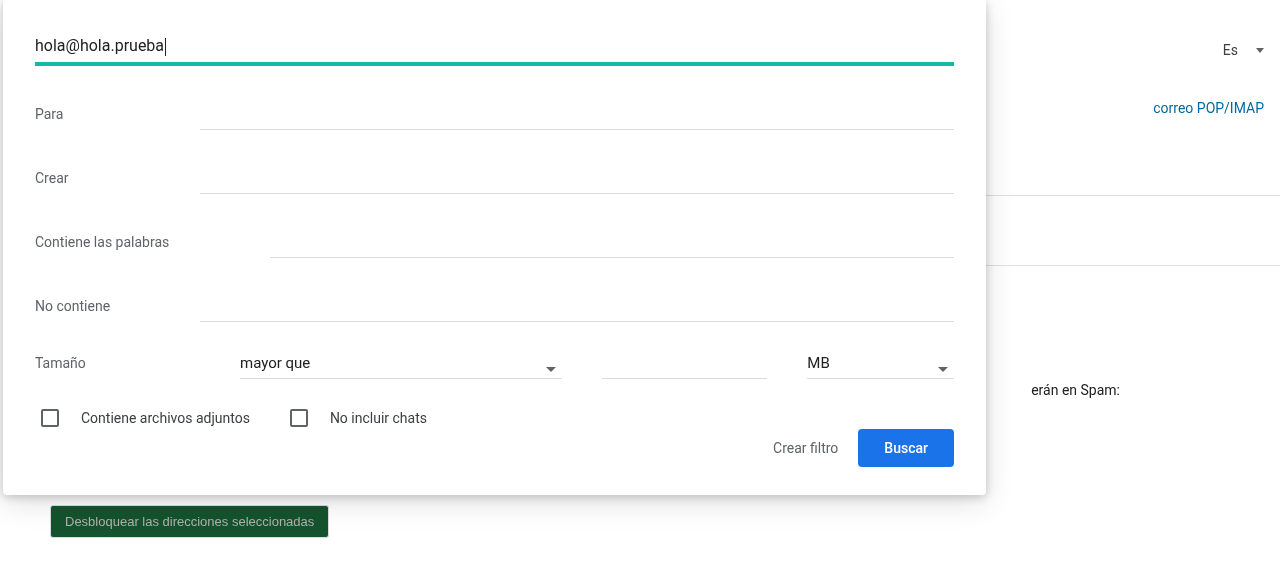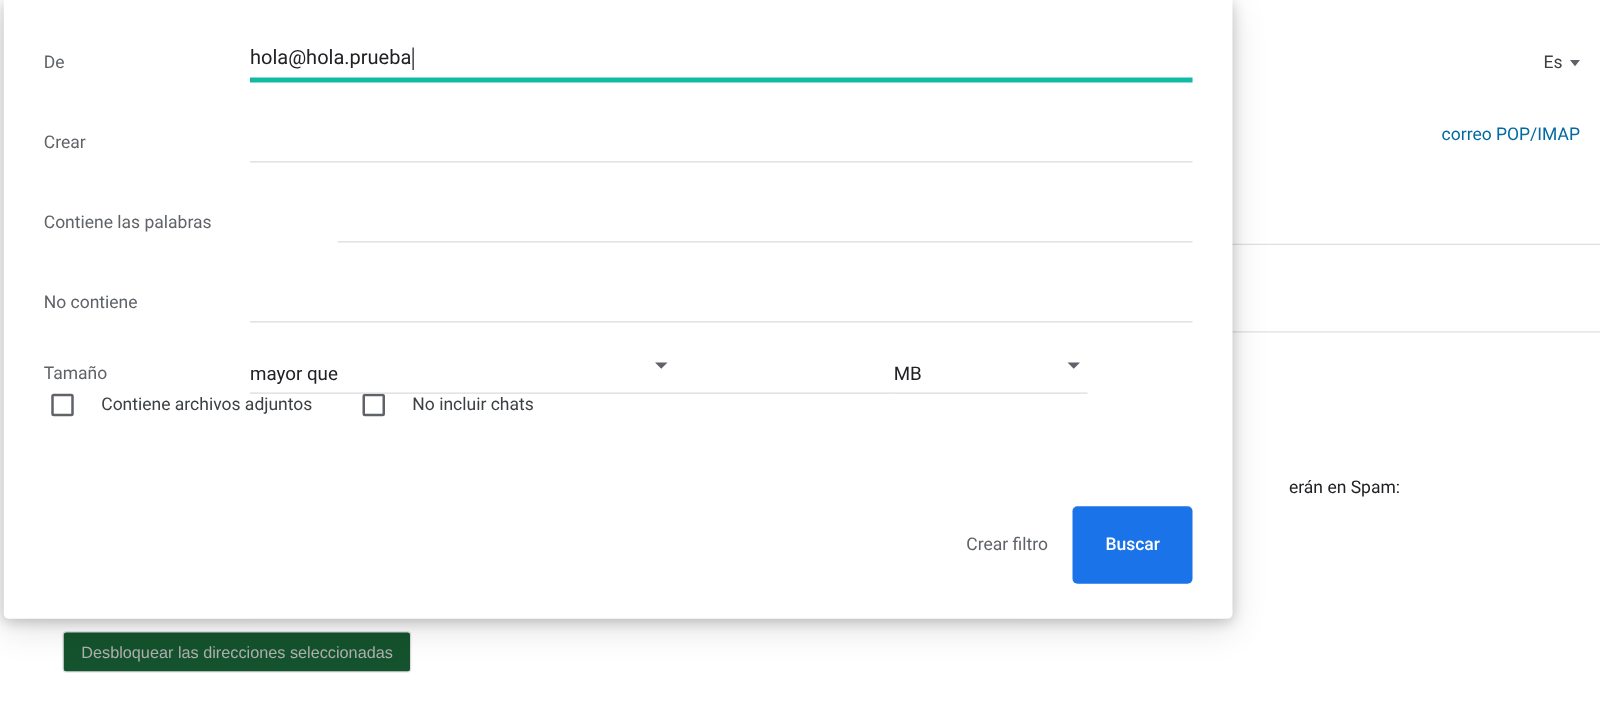--- a/index.html
+++ b/index.html
@@ -18,21 +18,21 @@
   .bg-page {
     position: absolute;
     top: 0; left: 0; right: 0; bottom: 0;
   }
   .bg-lang {
     position: absolute;
     top: 42px;
     right: 16px;
     display: flex;
     align-items: center;
-    gap: 6px;
+    gap: 18px;
     color: #3c4043;
     font-size: 14px;
     cursor: pointer;
   }
   .bg-lang .chev { width: 0; height: 0; border-left: 4px solid transparent; border-right: 4px solid transparent; border-top: 5px solid #5f6368; }
   .bg-tab {
     position: absolute;
     top: 100px;
     right: 16px;
     color: #0369a1;
@@ -97,28 +97,30 @@
     color: #202124;
     font-family: inherit;
   }
   .text-input.focused {
     border-bottom: 4px solid #14b8a6;
   }
 
   .size-row {
     display: flex;
     align-items: flex-end;
+    margin-bottom: 30px;
+    gap: 40px;
   }
   .size-row .field-label { padding-bottom: 8px; }
   .select-wrap {
     position: relative;
     border-bottom: 1px solid #dadce0;
     padding: 4px 0 6px 0;
     display: flex;
-    align-items: flex-start;
+    align-items: flex-end;
     justify-content: space-between;
     cursor: pointer;
   }
   .select-wrap.w1 { width: 340px; }
   .select-wrap.amt { width: 175px; }
   .select-wrap.w2 { width: 155px; }
   .select-text { font-size: 15px; color: #202124; }
   .chev-down {
     width: 0; height: 0;
     border-left: 5px solid transparent;
@@ -164,21 +166,21 @@
     cursor: pointer;
     padding: 8px 4px;
   }
   .btn-primary {
     background: #1a73e8;
     color: #ffffff;
     border: none;
     border-radius: 4px;
     font-size: 14px;
     font-weight: 500;
-    padding: 23px 26px;
+    padding: 11px 26px;
     cursor: pointer;
     font-family: inherit;
   }
 
   
   .caret {
     display: inline-block;
     width: 1px;
     height: 18px;
     background: #202124;
@@ -197,26 +199,29 @@
   <div class="bg-tab">correo POP/IMAP</div>
   <div class="bg-hr1"></div>
   <div class="bg-hr2"></div>
   <div class="bg-spam">erán en Spam:</div>
   <button class="bg-btn">Desbloquear las direcciones seleccionadas</button>
 </div>
 
 <div class="dialog">
 
   <div class="field-row">
-    <div class="field-label">De</div>
     <div class="text-input focused">
       <span>hola@hola.prueba</span><span class="caret"></span>
     </div>
   </div>
 
+  <div class="field-row">
+    <div class="field-label">Para</div>
+    <input class="text-input" value="" style="">
+  </div>
 
   <div class="field-row">
     <div class="field-label">Crear</div>
     <input class="text-input" value="" style="">
   </div>
 
   <div class="field-row">
     <div class="field-label wide">Contiene las palabras</div>
     <input class="text-input" value="" style="">
   </div>

